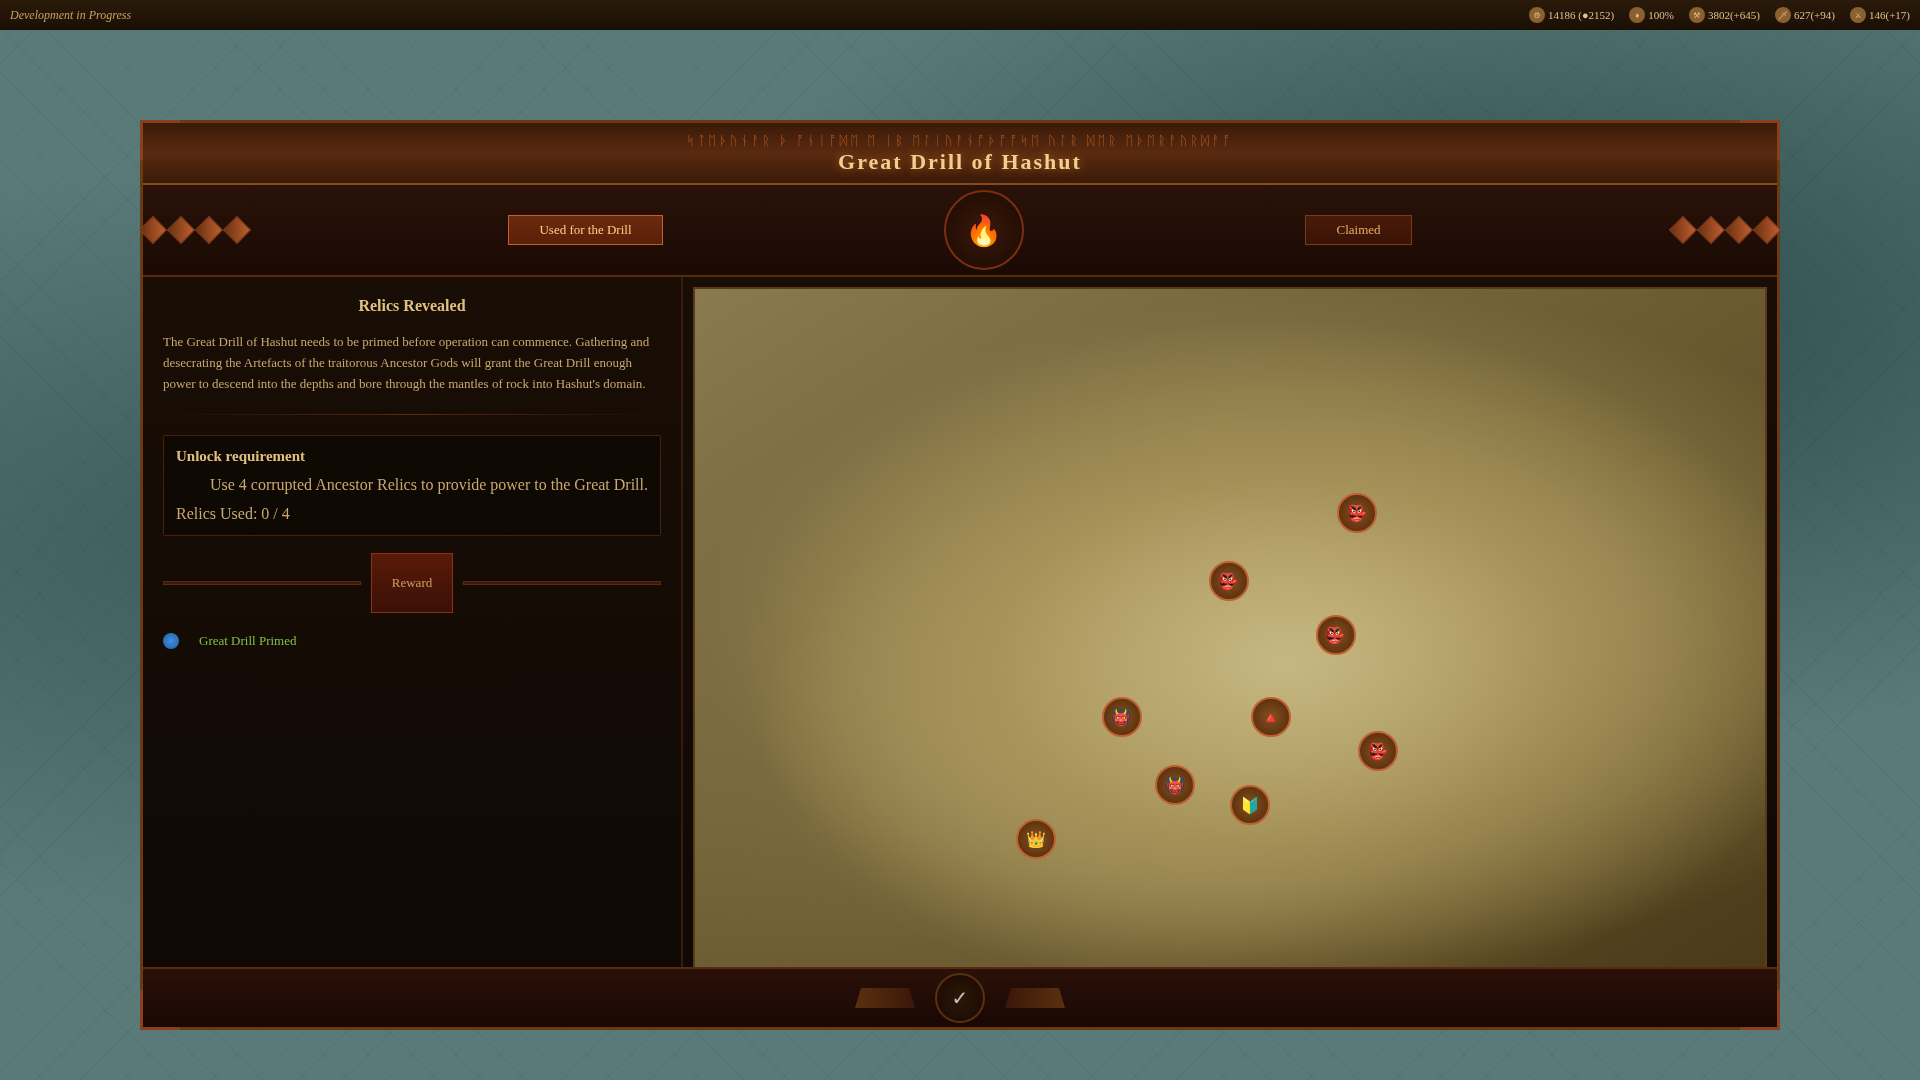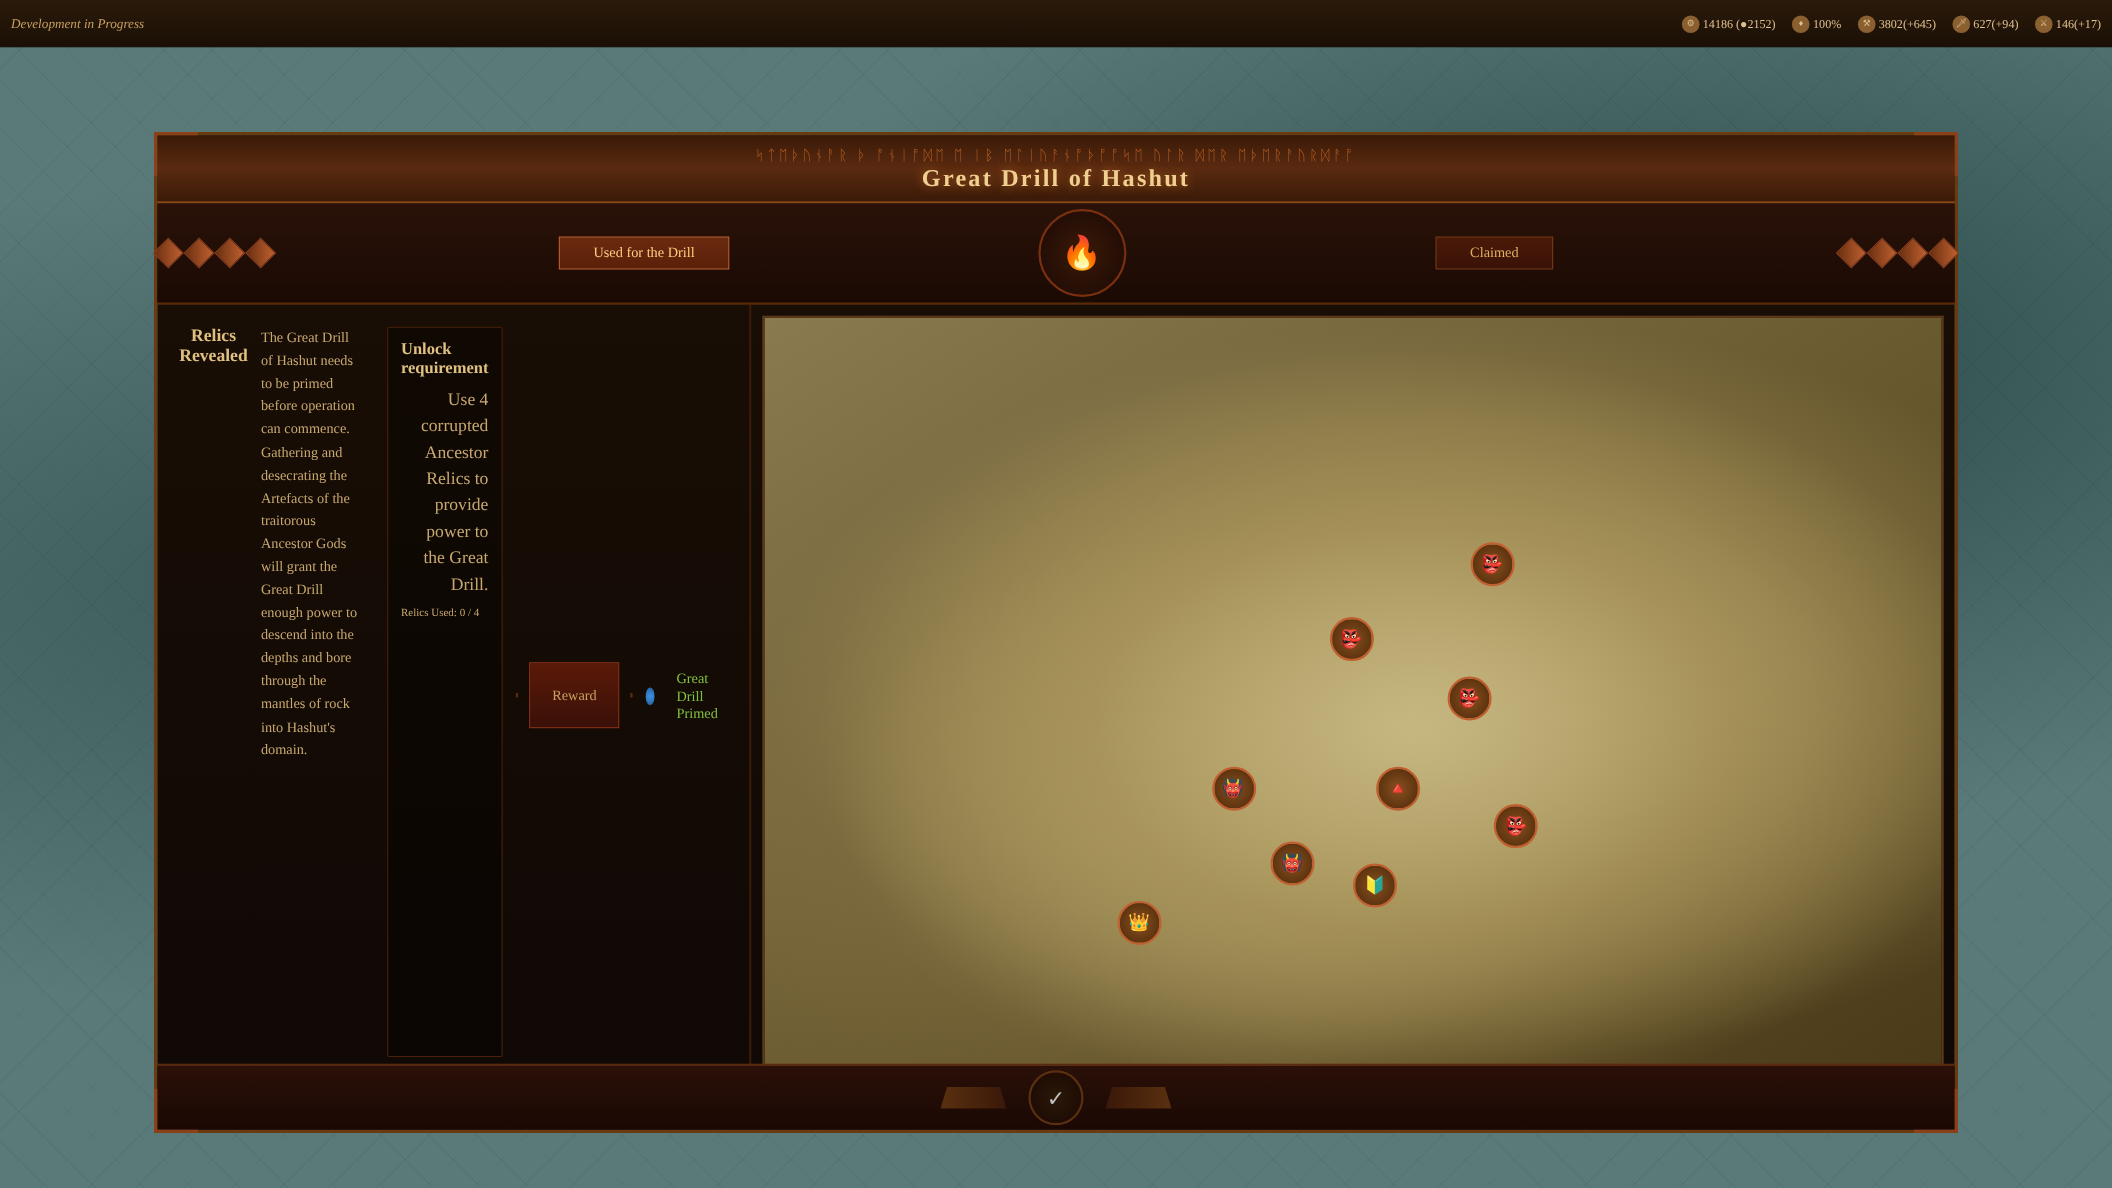--- a/index.html
+++ b/index.html
@@ -28,21 +28,21 @@
         repeating-linear-gradient(45deg, transparent, transparent 30px, rgba(0,0,0,0.05) 30px, rgba(0,0,0,0.05) 31px),
         repeating-linear-gradient(-45deg, transparent, transparent 30px, rgba(0,0,0,0.05) 30px, rgba(0,0,0,0.05) 31px);
     }
 
     
     .hud-bar {
       position: absolute;
       top: 0;
       left: 0;
       right: 0;
-      height: 43px;
+      height: 30px;
       background: linear-gradient(to bottom, #2a1a0a, #1a0f05);
       display: flex;
       align-items: center;
       padding: 0 10px;
       z-index: 100;
     }
     .hud-title {
       color: #c8a060;
       font-size: 12px;
       font-style: italic;
@@ -167,21 +167,21 @@
       display: flex;
       height: calc(100% - 200px);
     }
 
     
     .left-panel {
       width: 540px;
       min-width: 540px;
       padding: 20px;
       display: flex;
-      flex-direction: row;
+      flex-direction: column;
       gap: 12px;
       overflow-y: auto;
       border-right: 2px solid #3a1a08;
     }
 
     .section-title {
       color: #e0c080;
       font-size: 16px;
       font-weight: bold;
       margin-bottom: 5px;
@@ -207,21 +207,21 @@
       margin-bottom: 8px;
     }
     .unlock-req-text {
       color: #c8a870;
       font-size: 16px;
       line-height: 1.5;
       text-align: right;
     }
     .relics-count {
       color: #c8a870;
-      font-size: 10px;
+      font-size: 16px;
       margin-top: 8px;
     }
 
     .reward-section {
       display: flex;
       align-items: center;
       gap: 10px;
       margin-top: 5px;
     }
     .reward-bar {

